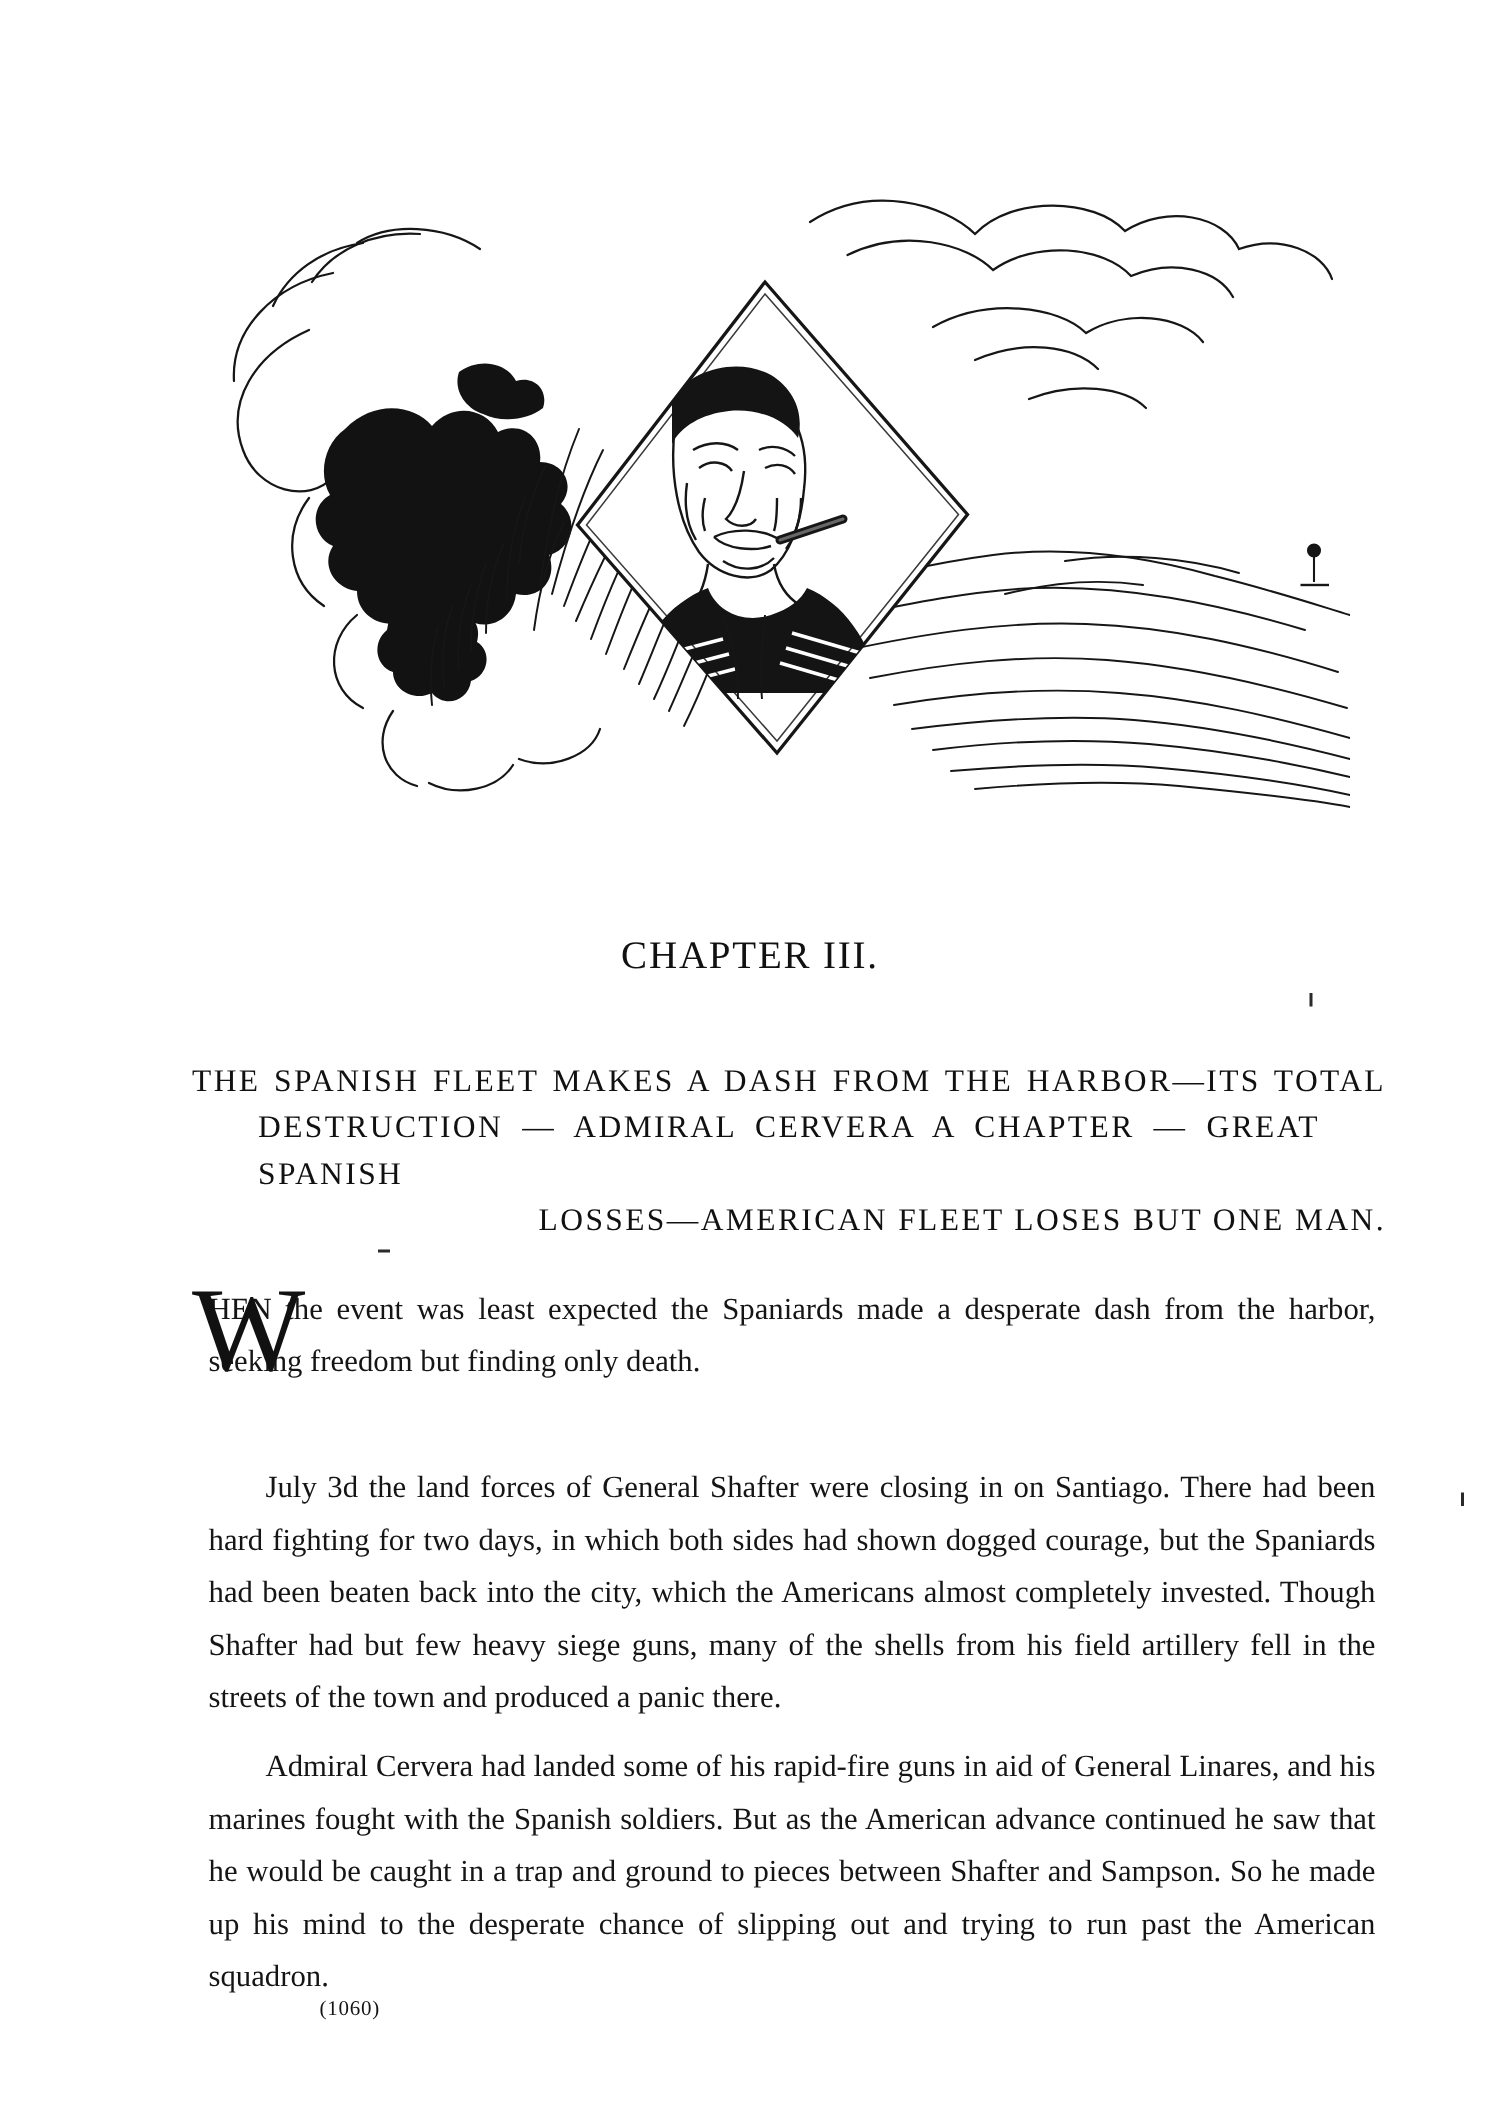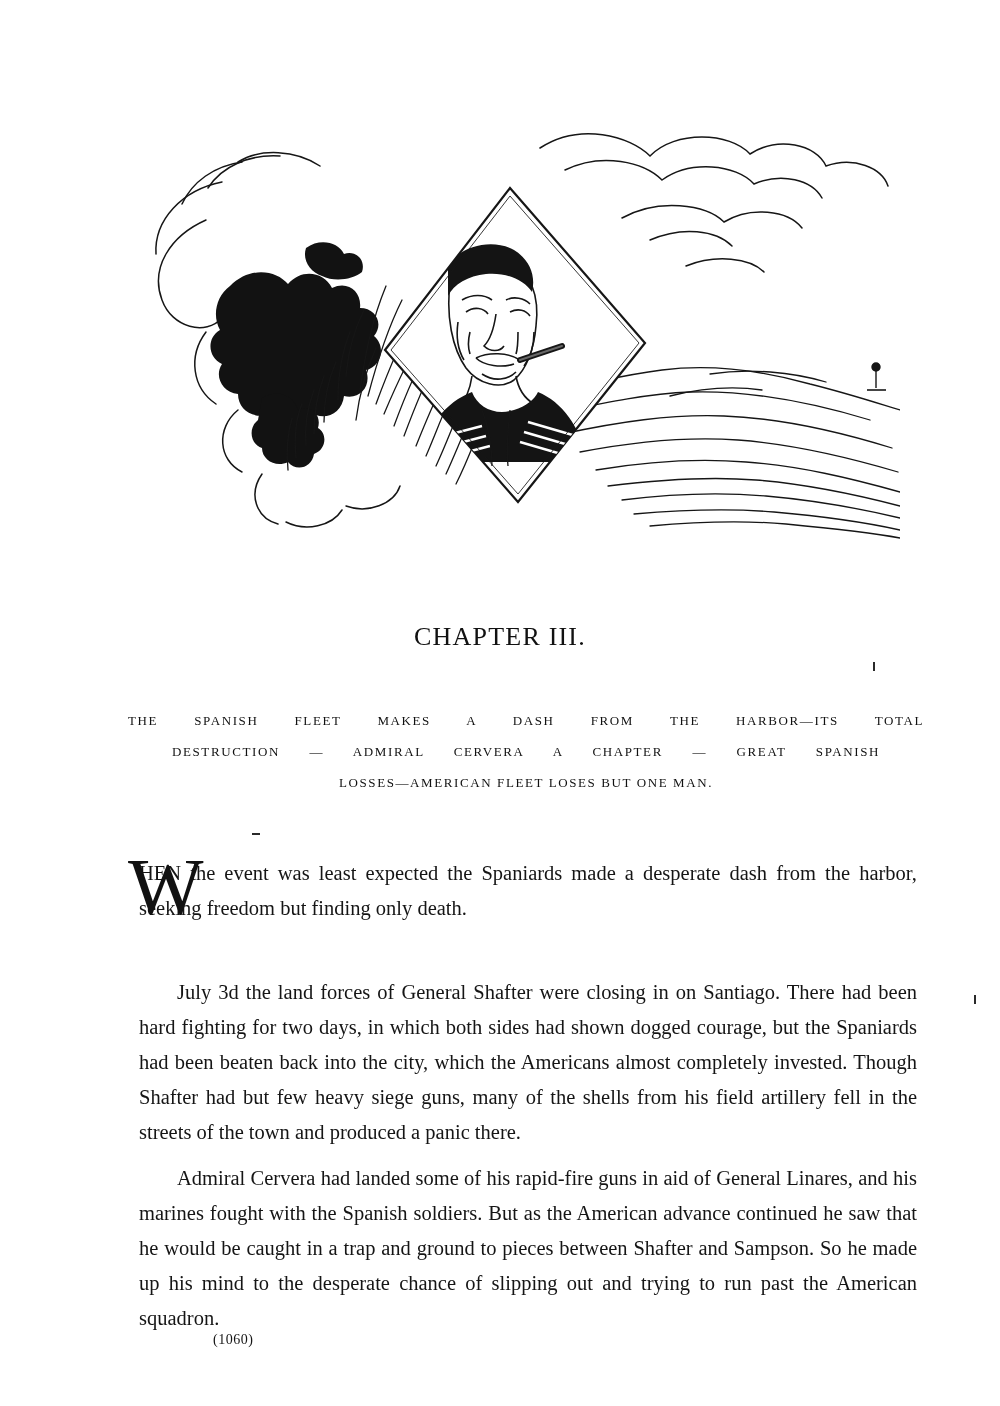--- a/index.html
+++ b/index.html
@@ -50,30 +50,30 @@
     color: #111;
   }
 
   
   .subtitle {
     position: absolute;
     top: 705px;
     left: 128px;
     width: 796px;
     text-align: center;
-    font-size: 13px;
+    font-size: 21px;
     letter-spacing: 1.6px;
     line-height: 31px;
     color: #111;
     font-family: "Liberation Serif", serif;
   }
   .subtitle .line { display: block; white-space: nowrap; }
   .subtitle .line-1 { text-align: justify; text-align-last: justify; white-space: normal; }
   .subtitle .line-2 { text-align: justify; text-align-last: justify; white-space: normal; padding: 0 44px; }
-  .subtitle .line-3 { text-align: center; }
+  .subtitle .line-3 { text-align: right; }
 
   
   .body-text {
     position: absolute;
     top: 845px;
     left: 128px;
     width: 800px;
     font-size: 20.5px;
     line-height: 35px;
     text-align: justify;

